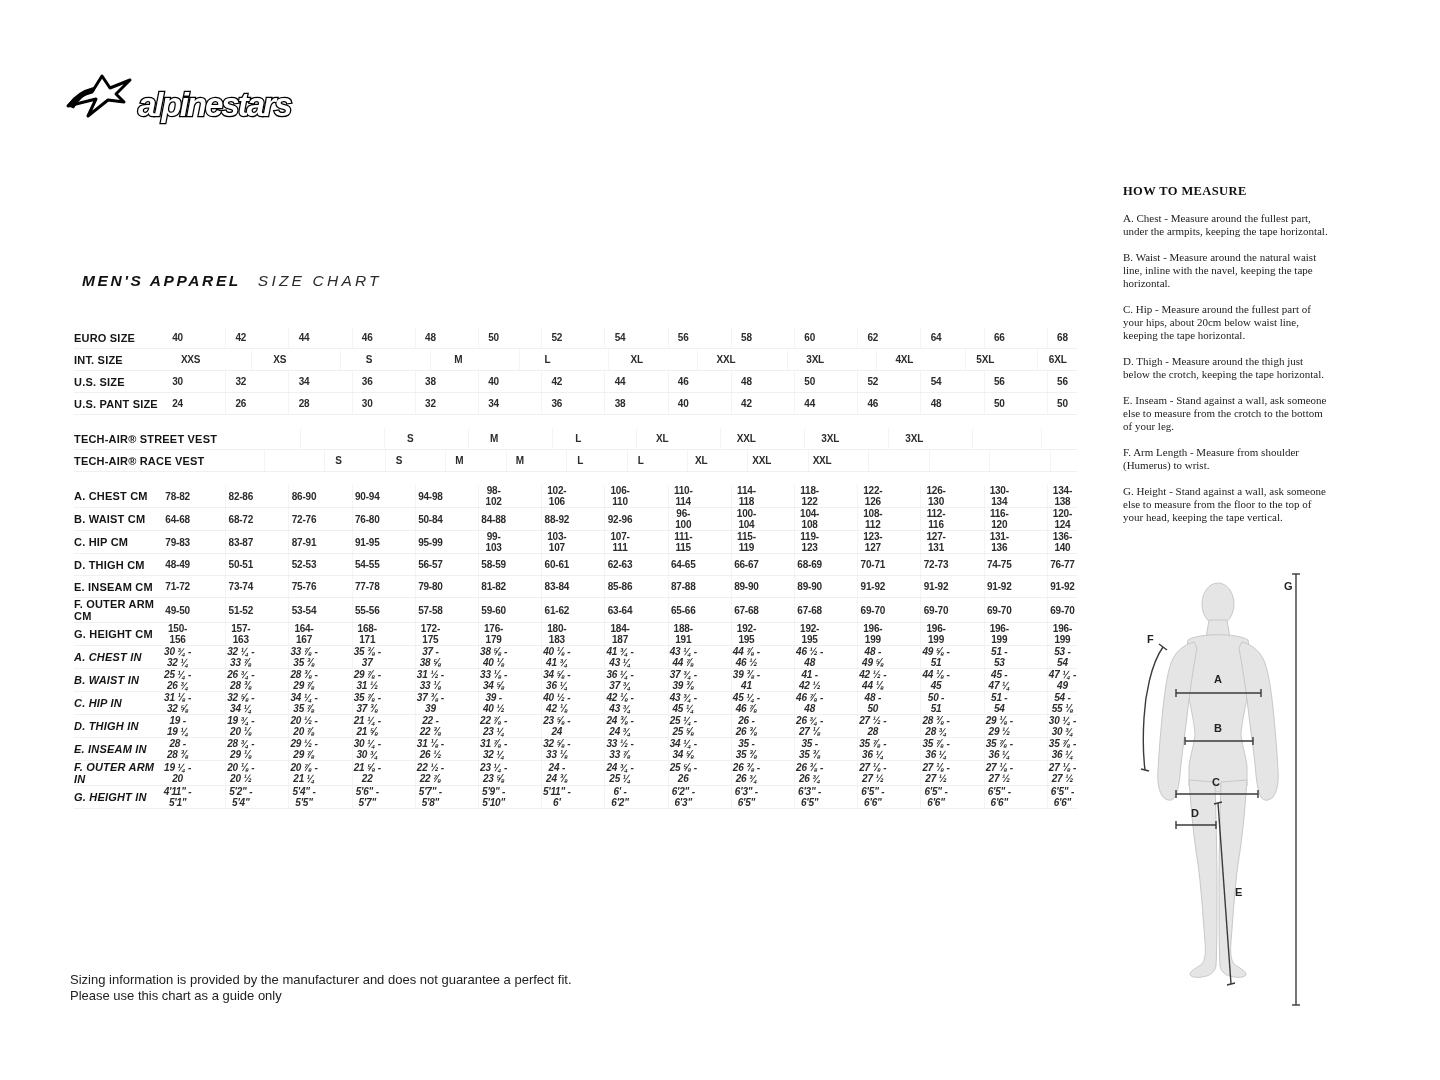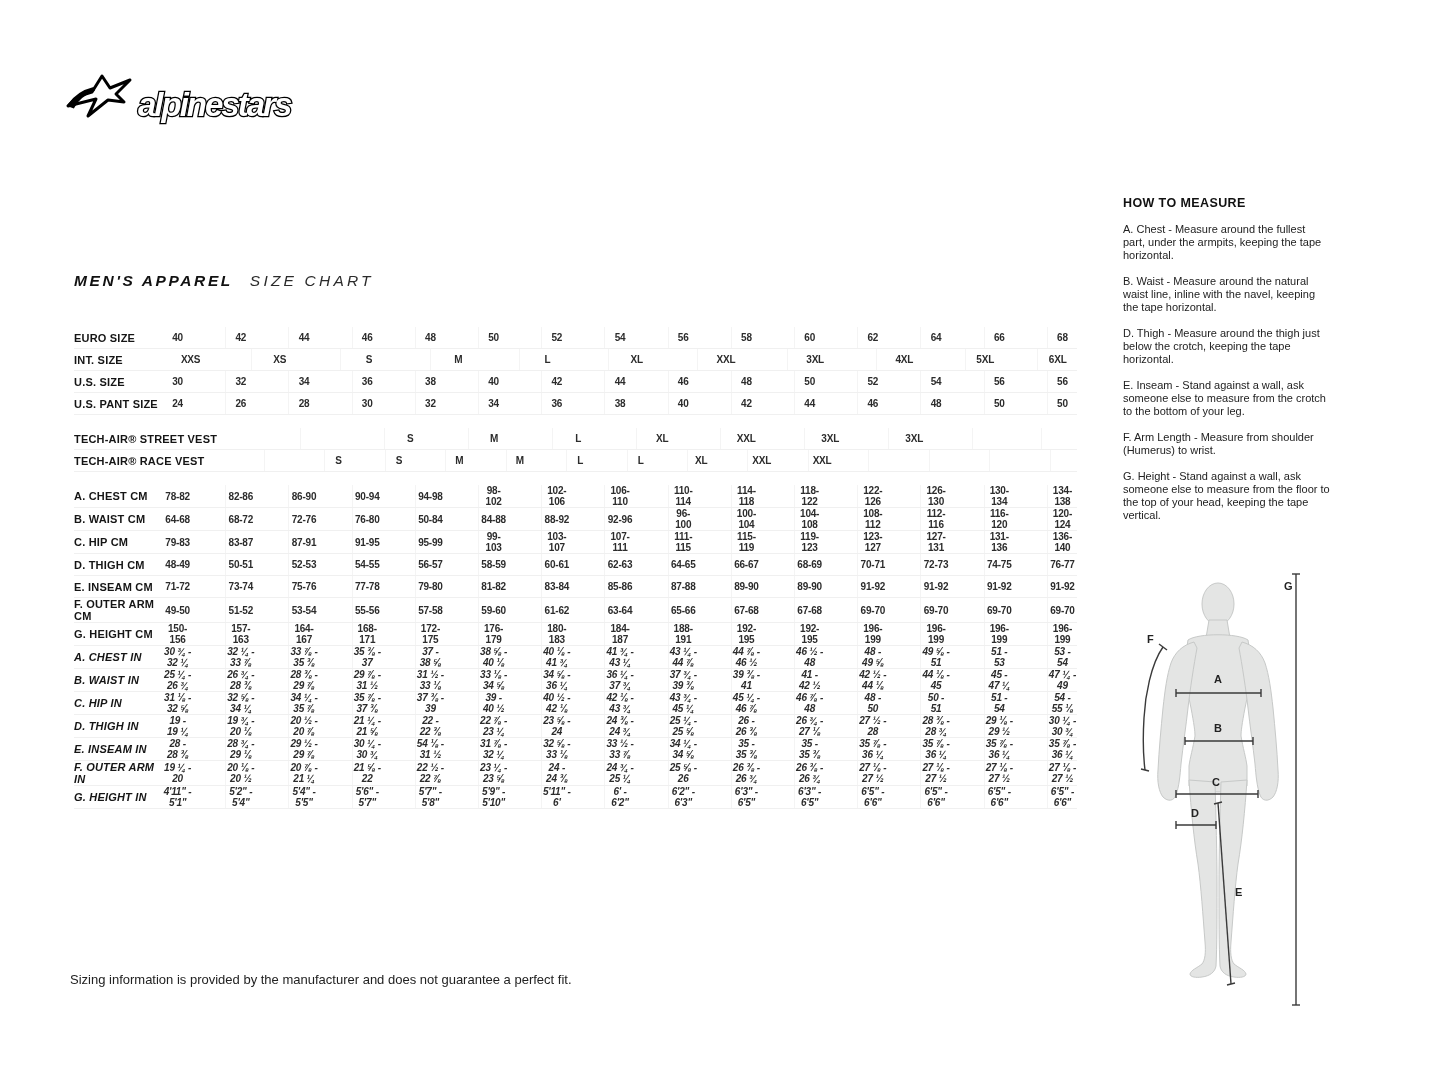--- a/index.html
+++ b/index.html
@@ -4,39 +4,39 @@
 <style>
   * { margin:0; padding:0; box-sizing:border-box; }
   html,body { width:1440px; height:1080px; background:#ffffff; overflow:hidden;
               font-family:"Liberation Sans", sans-serif; color:#1c1c1c; }
   .abs { position:absolute; }
 
   
   #logo { left:64px; top:72px; width:270px; height:62px; }
 
   
-  #page-title { left:74px; top:272px; font-size:15.5px; font-style:italic; letter-spacing:2.6px; }
+  #page-title { left:82px; top:272px; font-size:15.5px; font-style:italic; letter-spacing:2.6px; }
   #page-title .t-main { font-weight:800; color:#111; }
   #page-title .t-sub  { font-weight:500; color:#2b2b2b; margin-left:10px; letter-spacing:3.2px; }
 
   
   #size-chart { left:74px; top:327px; width:1003px; }
   .row { display:flex; align-items:stretch; min-height:22px; border-bottom:1px solid #f0f0f0; }
   .row-group { }
   .lbl { flex:0 0 89px; display:flex; align-items:center; font-size:11px; font-weight:800;
          color:#151515; white-space:pre; letter-spacing:0.2px; line-height:12px; }
   .cells { flex:1 1 auto; display:flex;gap:33px; }
   .cell { flex:1 1 0; display:flex; align-items:center; justify-content:center;
           font-size:10px; font-weight:700; color:#2c2c2c; letter-spacing:-0.2px;
           border-left:1px solid #f4f4f4; text-align:center; }
   .cell:first-child { border-left:none; }
   .cell.wide { flex:1.435 1 0; }
 
   
-  #htm { left:1123px; top:196px; width:207px; }
+  #htm { left:1123px; top:184px; width:207px;font-family:Liberation Serif, serif; }
   #htm h3 { font-size:12.5px; font-weight:800; letter-spacing:0.4px; color:#111; margin-bottom:13px; }
   .htm-item { font-size:11px; line-height:13px; color:#222; margin-bottom:13px; }
 
   
   #figure { left:1138px; top:568px; width:172px; height:445px; }
 
   
   #footer { left:70px; top:972px; font-size:13px; line-height:15.5px; color:#222; }
 </style>
 </head>
@@ -398,21 +398,21 @@
           <div class="cell">30 ¼ - 30 ¾</div>
         </div>
       </div>
       <div class="row">
         <div class="lbl">E. INSEAM IN</div>
         <div class="cells">
           <div class="cell">28 - 28 ⅜</div>
           <div class="cell">28 ¾ - 29 ⅛</div>
           <div class="cell">29 ½ - 29 ⅞</div>
           <div class="cell">30 ¼ - 30 ¾</div>
-          <div class="cell">54 ⅛ - 31 ½</div>
+          <div class="cell">31 ⅛ - 26 ½</div>
           <div class="cell">31 ⅞ - 32 ¼</div>
           <div class="cell">32 ⅝ - 33 ⅛</div>
           <div class="cell">33 ½ - 33 ⅞</div>
           <div class="cell">34 ¼ - 34 ⅝</div>
           <div class="cell">35 - 35 ⅜</div>
           <div class="cell">35 - 35 ⅜</div>
           <div class="cell">35 ⅞ - 36 ¼</div>
           <div class="cell">35 ⅞ - 36 ¼</div>
           <div class="cell">35 ⅞ - 36 ¼</div>
           <div class="cell">35 ⅞ - 36 ¼</div>
@@ -460,20 +460,21 @@
         </div>
       </div>
     </div>
   </div>
 
 <div id="htm" class="abs">
   <h3>HOW TO MEASURE</h3>
   <div>
       <p class="htm-item">A. Chest - Measure around the fullest part, under the armpits, keeping the tape horizontal.</p>
       <p class="htm-item">B. Waist - Measure around the natural waist line, inline with the navel, keeping the tape horizontal.</p>
+      <p class="htm-item">C. Hip - Measure around the fullest part of your hips, about 20cm below waist line, keeping the tape horizontal.</p>
       <p class="htm-item">D. Thigh - Measure around the thigh just below the crotch, keeping the tape horizontal.</p>
       <p class="htm-item">E. Inseam - Stand against a wall, ask someone else to measure from the crotch to the bottom of your leg.</p>
       <p class="htm-item">F. Arm Length - Measure from shoulder (Humerus) to wrist.</p>
       <p class="htm-item">G. Height - Stand against a wall, ask someone else to measure from the floor to the top of your head, keeping the tape vertical.</p>
     </div>
 </div>
 
 <div id="figure" class="abs">
   <svg width="172" height="445" viewBox="0 0 172 445">
     <g fill="#e4e5e4" stroke="#c7c9c8" stroke-width="1">
@@ -531,13 +532,14 @@
       <text x="53" y="249">D</text>
       <text x="97" y="328">E</text>
       <text x="9" y="75">F</text>
       <text x="146" y="22">G</text>
     </g>
   </svg>
 </div>
 
 <div id="footer" class="abs">
   <div>Sizing information is provided by the manufacturer and does not guarantee a perfect fit.</div>
+  <div>Please use this chart as a guide only</div>
 </div>
 
 </body></html>

